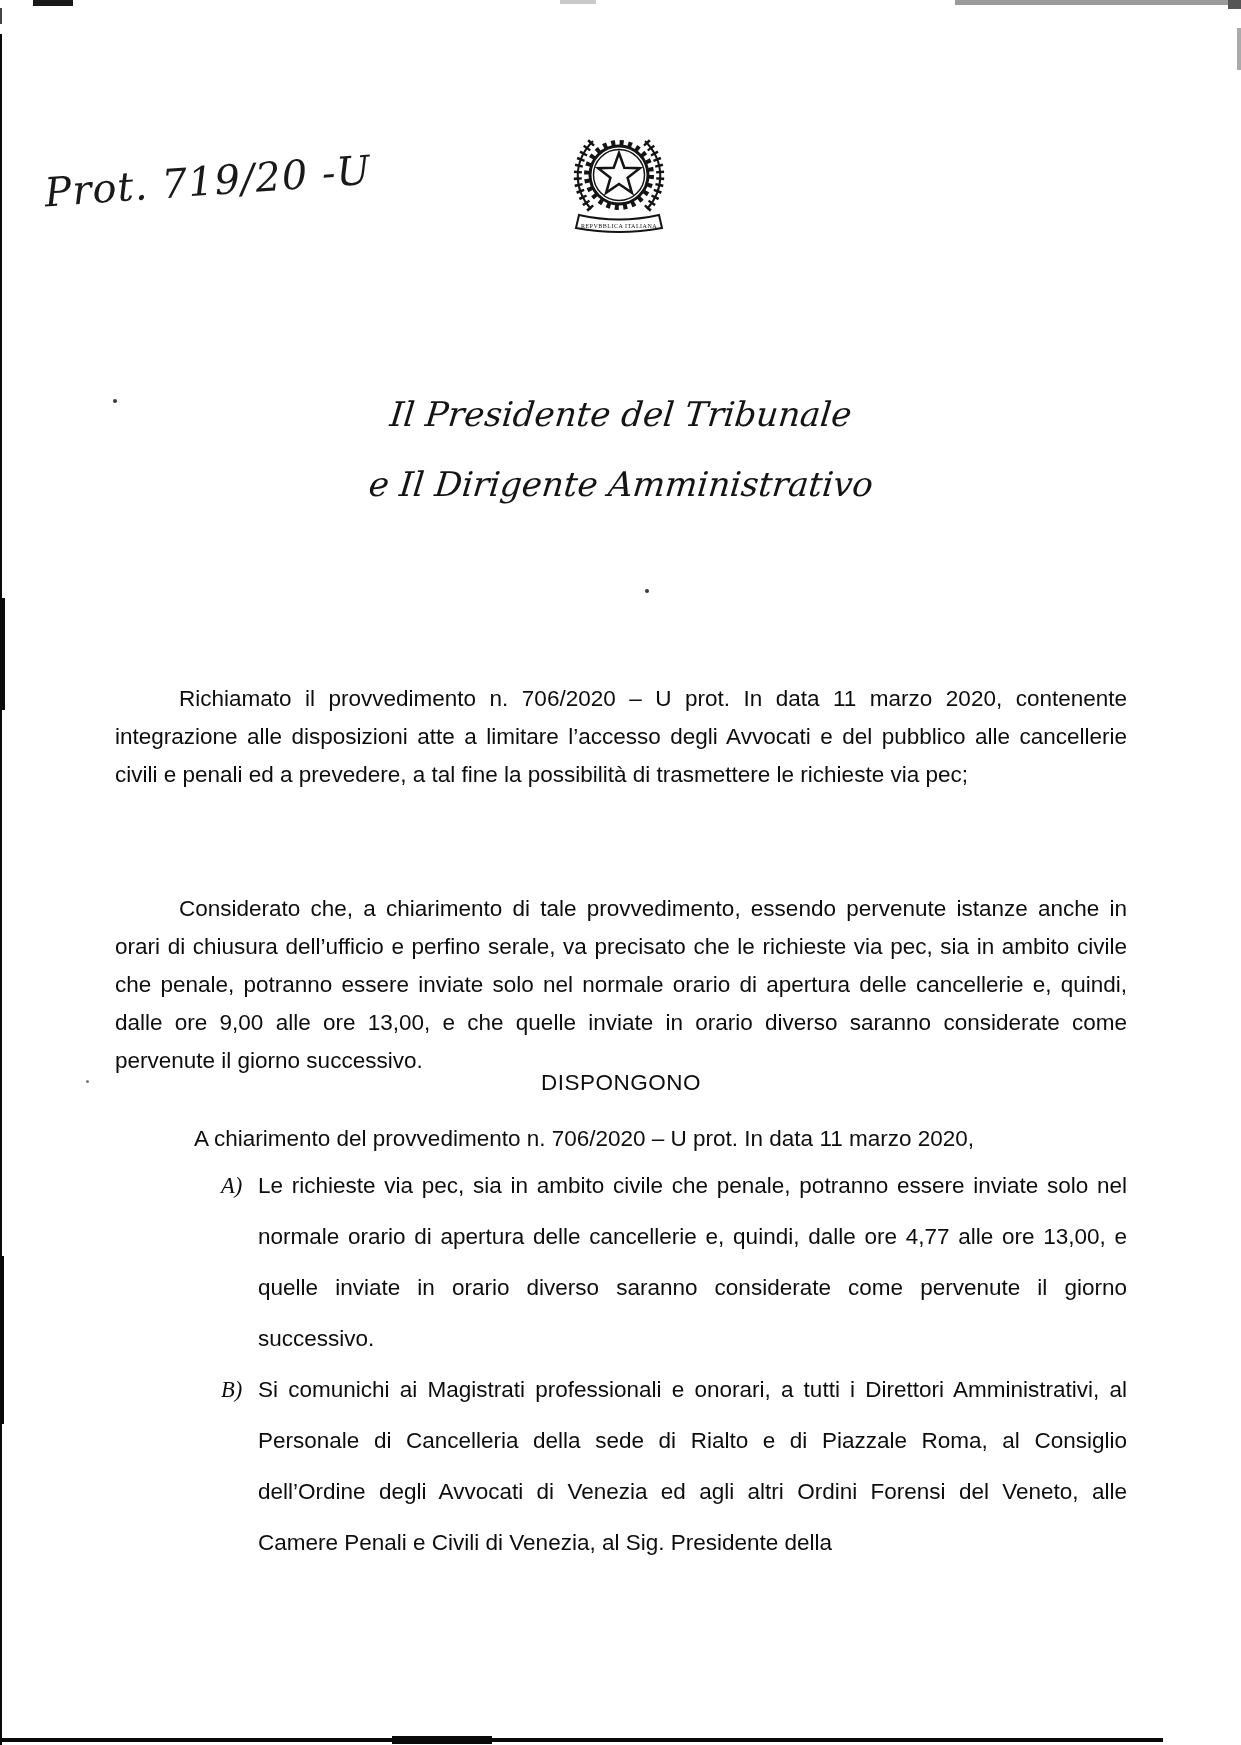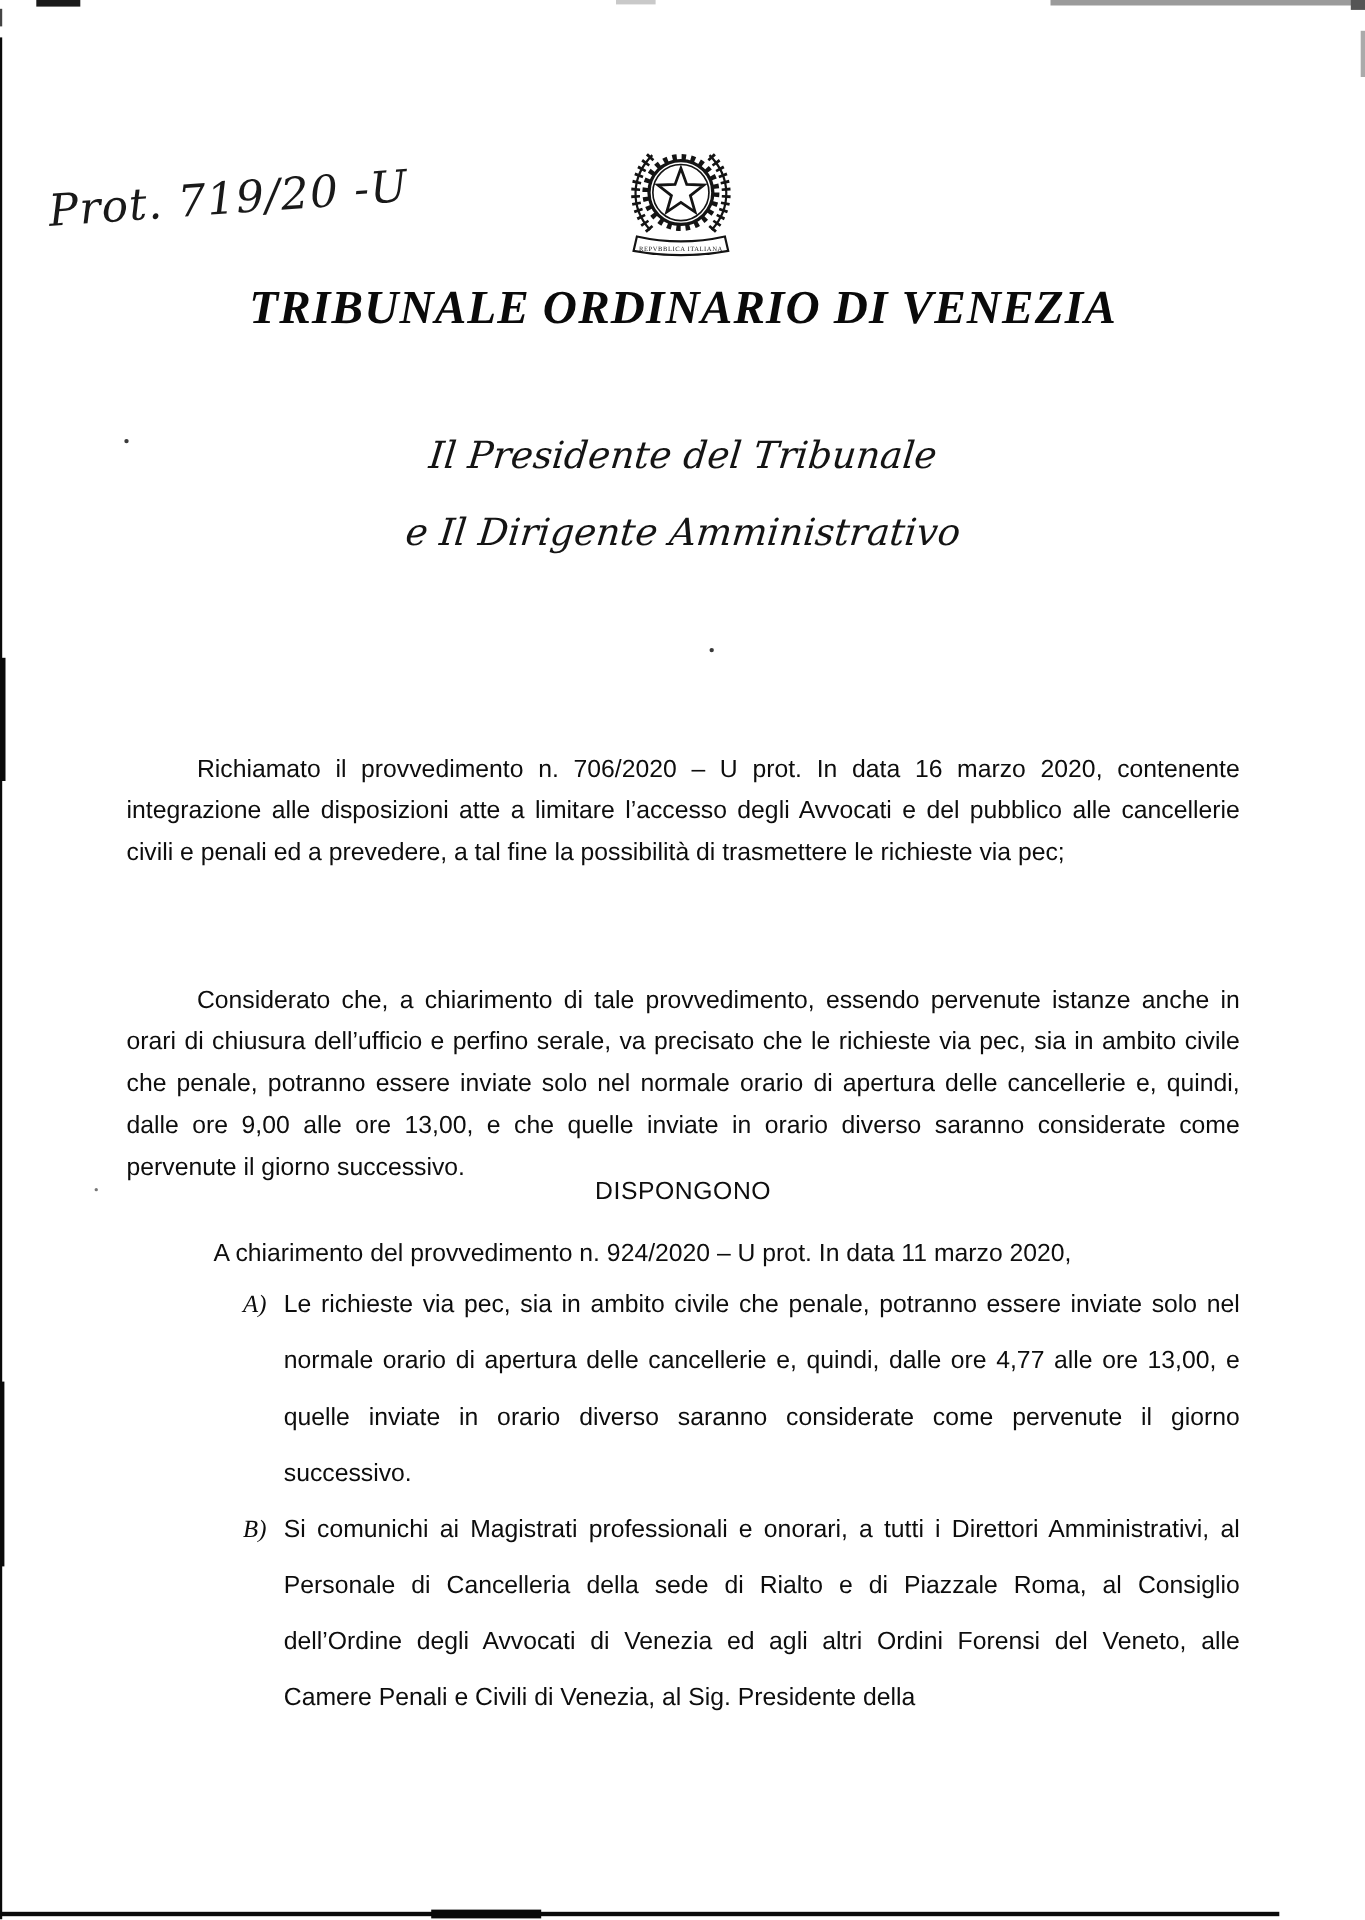--- a/index.html
+++ b/index.html
@@ -152,31 +152,30 @@
       <path d="M86,82 C104,62 104,34 84,14" stroke-width="8" stroke-dasharray="2.5 4"></path>
       <circle cx="58" cy="48" r="32" stroke-width="6" stroke-dasharray="4 4.4"></circle>
       <circle cx="58" cy="48" r="29" stroke-width="3" fill="#ffffff"></circle>
       <circle cx="58" cy="48" r="25.5" stroke-width="1.5"></circle>
       <path d="M58,26 L63.3,40.7 L78.9,41.2 L66.6,50.8 L70.9,65.8 L58,57 L45.1,65.8 L49.4,50.8 L37.1,41.2 L52.7,40.7 Z" stroke-width="2.5" fill="#ffffff"></path>
       <path d="M18,88 Q58,97 98,88 L101,101 Q58,109 15,101 Z" stroke-width="2" fill="#ffffff"></path>
     </g>
     <text x="58" y="101" text-anchor="middle" font-size="6" letter-spacing="0.5" font-family="Liberation Serif, serif" fill="#141414">REPVBBLICA ITALIANA</text>
   </svg>
 
-  <h1 class="title">TRIBUNALE ORDINARIO DI VENEZIA</h1>
 
   <div class="script-line s1">Il Presidente del Tribunale</div>
   <div class="script-line s2">e Il Dirigente Amministrativo</div>
 
-  <p class="body-para p1">Richiamato il provvedimento n. 706/2020 – U prot. In data 16 marzo 2020, contenente integrazione alle disposizioni atte a limitare l’accesso degli Avvocati e del pubblico alle cancellerie civili e penali ed a prevedere, a tal fine  la possibilità di trasmettere le richieste via pec;</p>
+  <p class="body-para p1">Richiamato il provvedimento n. 706/2020 – U prot. In data 11 marzo 2020, contenente integrazione alle disposizioni atte a limitare l’accesso degli Avvocati e del pubblico alle cancellerie civili e penali ed a prevedere, a tal fine  la possibilità di trasmettere le richieste via pec;</p>
   <p class="body-para p2">Considerato che, a chiarimento di tale provvedimento, essendo pervenute istanze anche in orari di chiusura dell’ufficio e perfino serale, va precisato che le richieste via pec, sia in ambito civile che penale, potranno essere inviate solo nel normale orario di apertura delle cancellerie e, quindi, dalle ore 9,00 alle ore 13,00, e che quelle inviate in orario diverso saranno considerate come pervenute il giorno successivo.</p>
 
   <div class="heading">DISPONGONO</div>
 
-  <div class="intro">A chiarimento del provvedimento n. 924/2020 – U prot. In data 11 marzo 2020,</div>
+  <div class="intro">A chiarimento del provvedimento n. 706/2020 – U prot. In data 11 marzo 2020,</div>
 
   <div class="list">
     <div class="list-item">
       <span class="list-label">A)</span>
       <span>Le richieste via pec, sia in ambito civile che penale, potranno essere inviate solo nel normale orario di apertura delle cancellerie e, quindi, dalle ore 4,77 alle ore 13,00, e quelle inviate in orario diverso saranno considerate come pervenute il giorno successivo.</span>
     </div>
     <div class="list-item">
       <span class="list-label">B)</span>
       <span>Si comunichi ai Magistrati professionali e onorari, a tutti i Direttori Amministrativi, al Personale di Cancelleria della sede di Rialto e di Piazzale Roma, al Consiglio dell’Ordine degli Avvocati di Venezia ed agli altri Ordini Forensi del Veneto, alle Camere Penali e Civili di Venezia, al Sig. Presidente della</span>
     </div>

